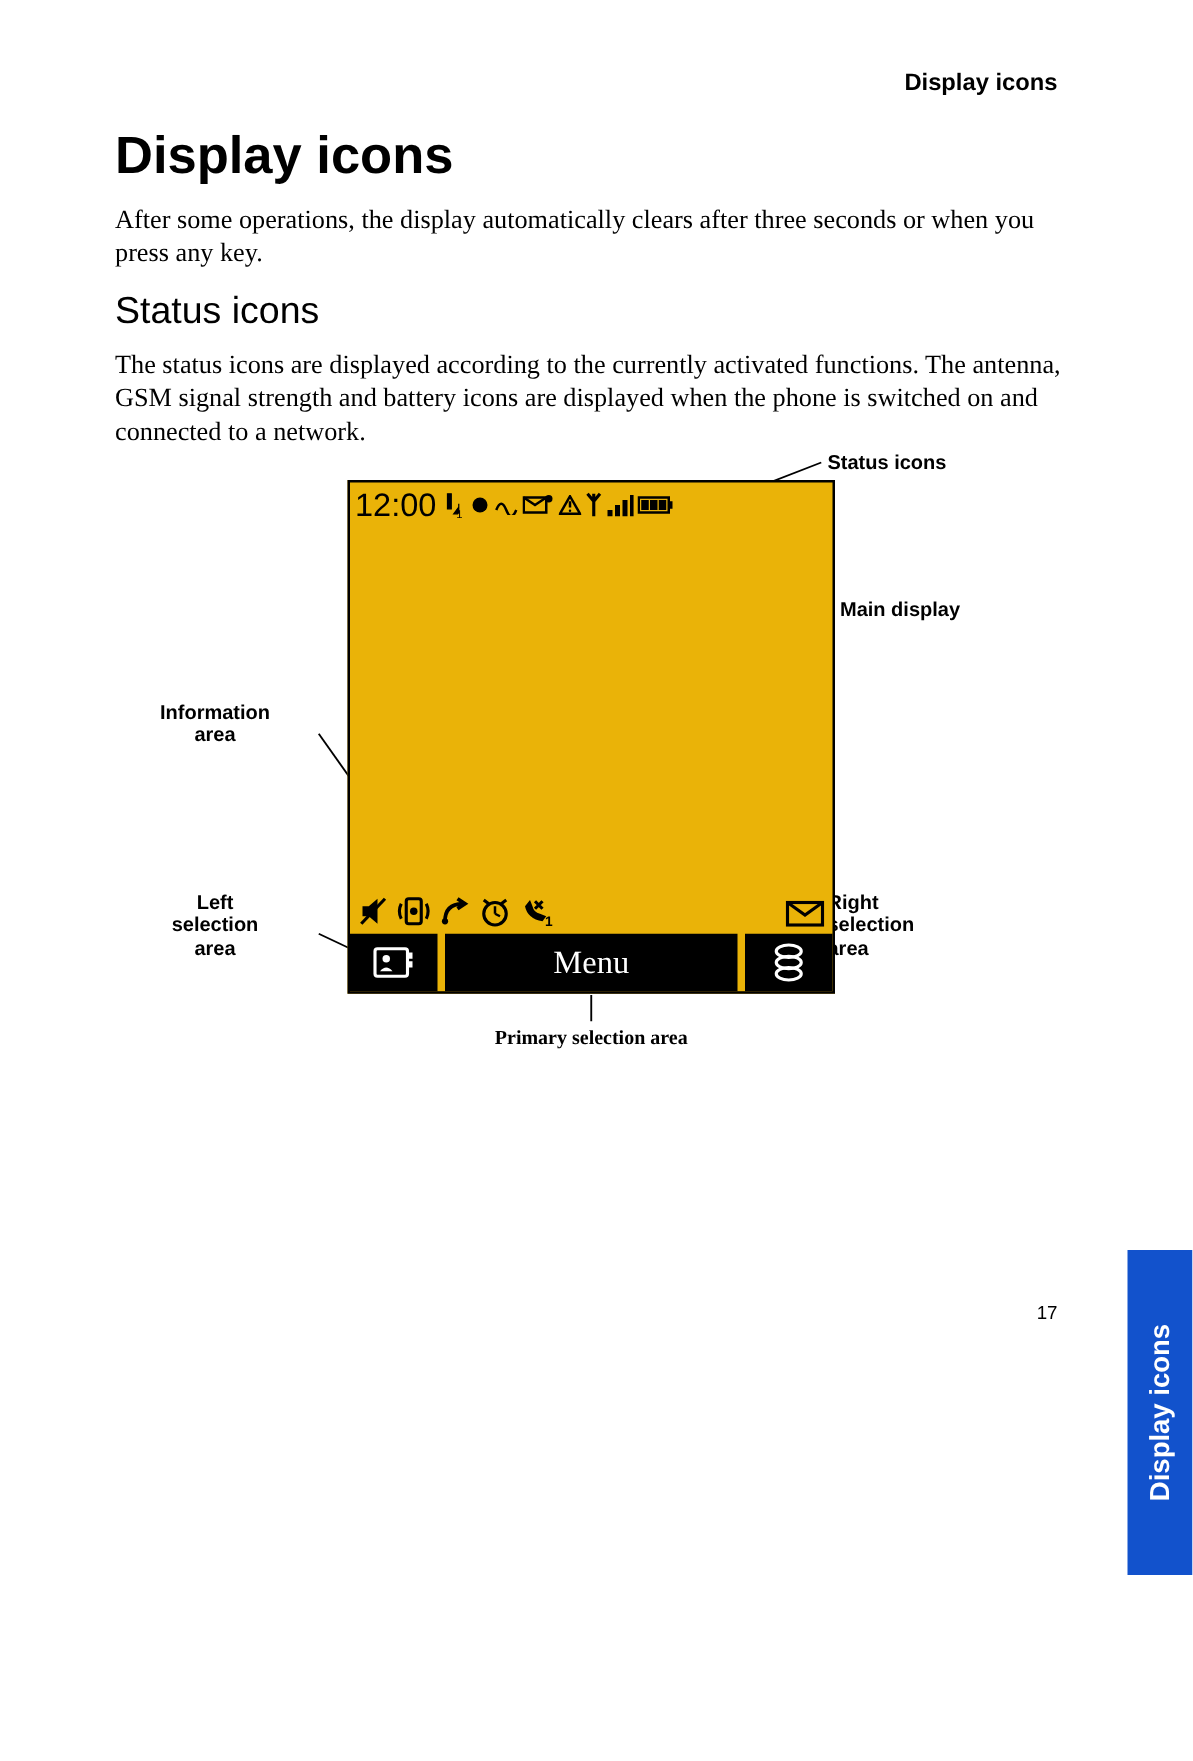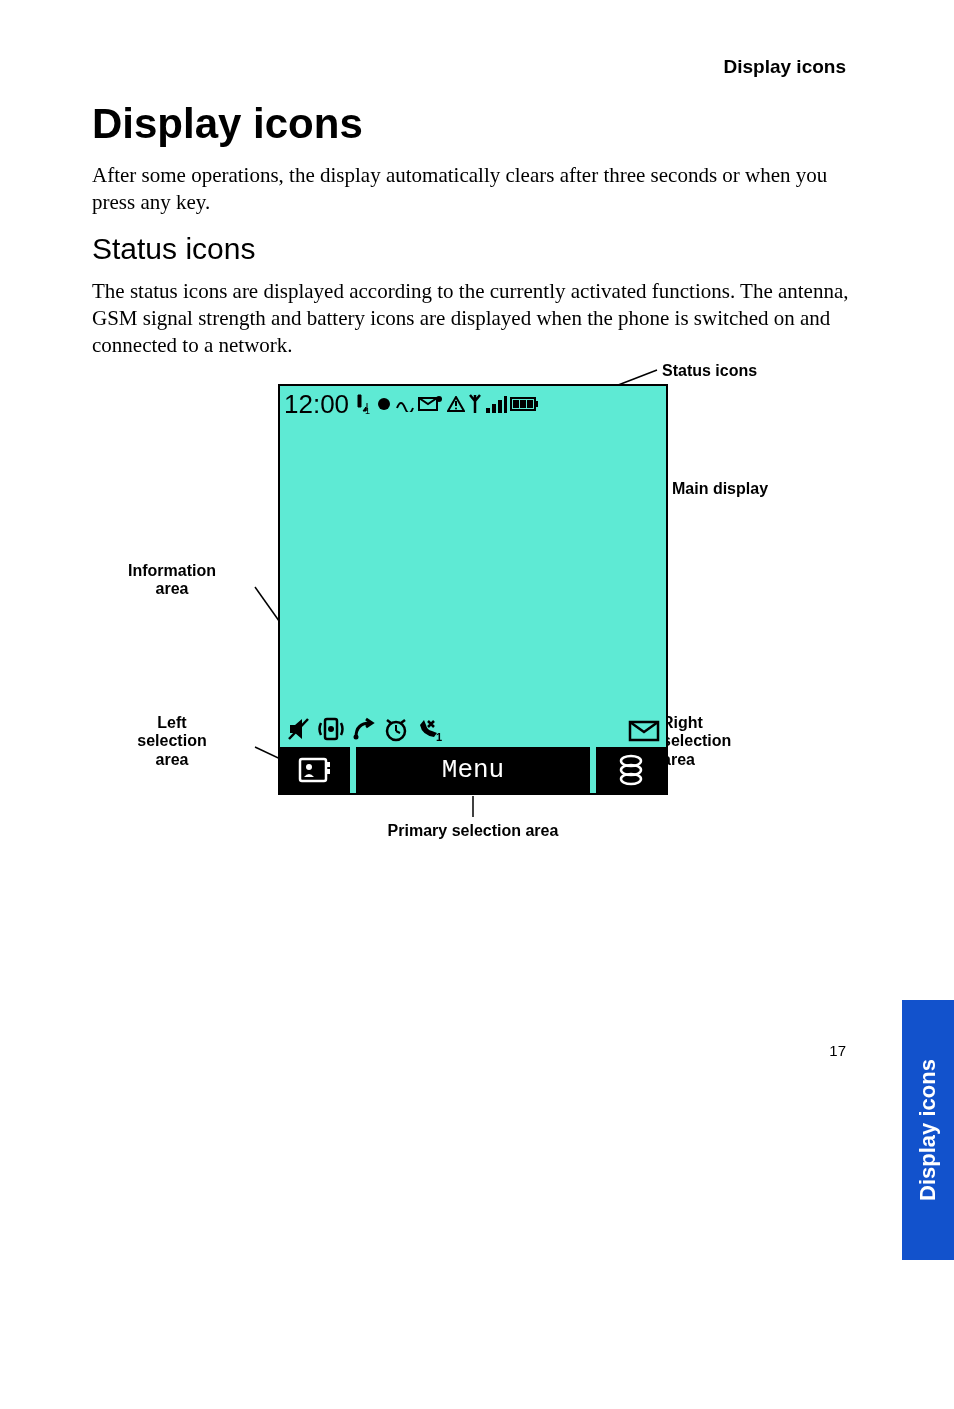--- a/index.html
+++ b/index.html
@@ -8,33 +8,33 @@
   .header-right { position: absolute; top: 56px; right: 108px; font-family: Arial, Helvetica, sans-serif; font-weight: bold; font-size: 19px; }
   .title { position: absolute; top: 100px; left: 92px; font-family: Arial, Helvetica, sans-serif; font-weight: bold; font-size: 42px; }
   .intro { position: absolute; top: 162px; left: 92px; width: 760px; font-size: 21px; line-height: 1.28; }
   .h2 { position: absolute; top: 232px; left: 92px; font-family: Arial, Helvetica, sans-serif; font-weight: normal; font-size: 30px; }
   .para2 { position: absolute; top: 278px; left: 92px; width: 760px; font-size: 21px; line-height: 1.28; }
 
   .diagram { position: absolute; top: 362px; left: 92px; width: 760px; height: 490px; }
   .callout { position: absolute; font-family: Arial, Helvetica, sans-serif; font-weight: bold; font-size: 16px; line-height: 1.15; }
   .callout.right { text-align: left; }
   .callout.left { text-align: center; }
-  .callout.center { text-align: center; }
+  .callout.center { text-align: center; font-family: Liberation Serif, serif; }
 
-  .screen { position: absolute; left: 186px; top: 22px; width: 390px; height: 411px; border: 2px solid #000; background: #5eead4; }
+  .screen { position: absolute; left: 186px; top: 22px; width: 390px; height: 411px; border: 2px solid #000; background: #eab308; }
   .status-bar { position: absolute; left: 0; top: 0; right: 0; height: 36px; display: flex; align-items: center; padding: 0 4px; }
   .clock { font-family: Arial, Helvetica, sans-serif; font-size: 26px; font-weight: normal; margin-right: 6px; }
   .sicons { display: flex; align-items: center; gap: 3px; }
 
   .info-row { position: absolute; left: 6px; bottom: 50px; display: flex; align-items: center; gap: 4px; }
   .info-row2 { position: absolute; right: 6px; bottom: 50px; }
 
   .softkey-bar { position: absolute; left: 0; bottom: 0; right: 0; height: 46px; display: flex; }
   .soft-left, .soft-right { width: 70px; background: #000; display: flex; align-items: center; justify-content: center; }
-  .soft-center { flex: 1; background: #000; color: #fff; display: flex; align-items: center; justify-content: center; font-family: Liberation Mono, monospace; font-size: 26px; margin: 0 6px; }
+  .soft-center { flex: 1; background: #000; color: #fff; display: flex; align-items: center; justify-content: center; font-family: Liberation Serif, serif; font-size: 26px; margin: 0 6px; }
 
   .side-tab { position: absolute; right: 0; top: 1000px; width: 52px; height: 260px; background: #1252cc; color: #fff; display: flex; align-items: center; justify-content: center; }
   .side-tab span { transform: rotate(-90deg); white-space: nowrap; font-family: Arial, Helvetica, sans-serif; font-weight: bold; font-size: 22px; }
   .page-num { position: absolute; right: 108px; bottom: 54px; font-family: Arial, Helvetica, sans-serif; font-size: 15px; }
 
   svg { display: block; }
 </style>
 </head>
 <body>
 

